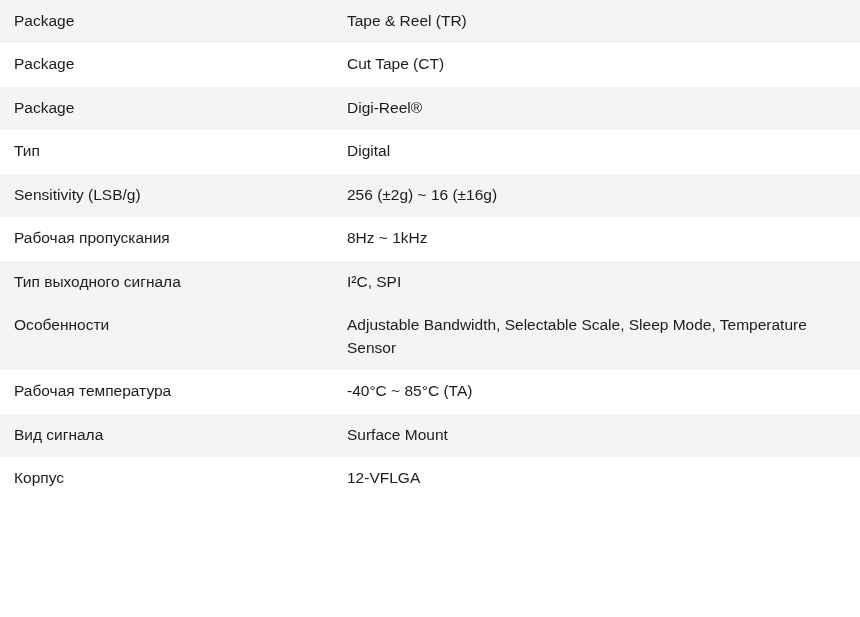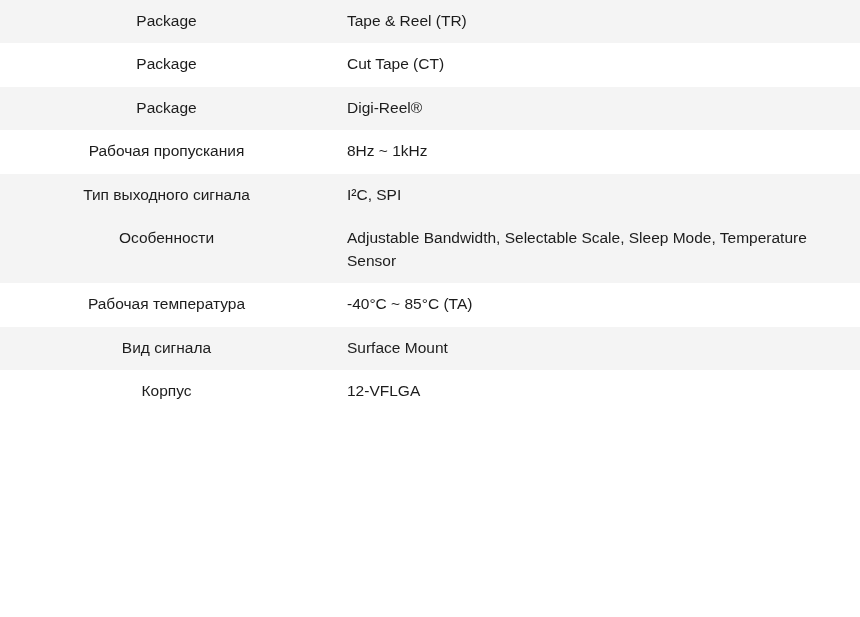--- a/index.html
+++ b/index.html
@@ -27,21 +27,21 @@
   }
   .spec-table td {
     padding: 10px 14px 11px 14px;
     font-size: 15.5px;
     line-height: 1.45;
     vertical-align: top;
     border: none;
   }
   .spec-table td.label {
     width: 305px;
-    text-align: center;
+    text-align: left;
     padding-right: 16px;
     color: #1c1c1c;
     white-space: normal;
   }
   .spec-table td.value {
     text-align: left;
     padding-left: 12px;
     color: #1c1c1c;
   }
 </style>
@@ -54,20 +54,28 @@
       <td class="label">Package</td>
       <td class="value">Tape &amp; Reel (TR)</td>
     </tr>
     <tr>
       <td class="label">Package</td>
       <td class="value">Cut Tape (CT)</td>
     </tr>
     <tr class="alt">
       <td class="label">Package</td>
       <td class="value">Digi-Reel®</td>
+    </tr>
+    <tr>
+      <td class="label">Тип</td>
+      <td class="value">Digital</td>
+    </tr>
+    <tr class="alt">
+      <td class="label">Sensitivity (LSB/g)</td>
+      <td class="value">256 (±2g) ~ 16 (±16g)</td>
     </tr>
     <tr>
       <td class="label">Рабочая пропускания</td>
       <td class="value">8Hz ~ 1kHz</td>
     </tr>
     <tr class="alt">
       <td class="label">Тип выходного сигнала</td>
       <td class="value">I²C, SPI</td>
     </tr>
     <tr class="alt">

